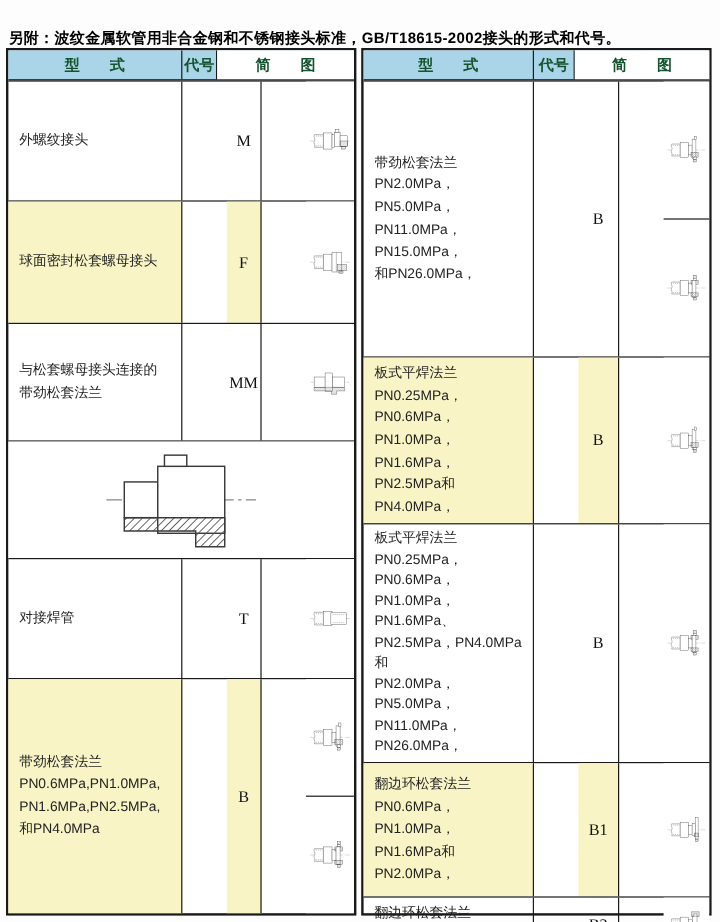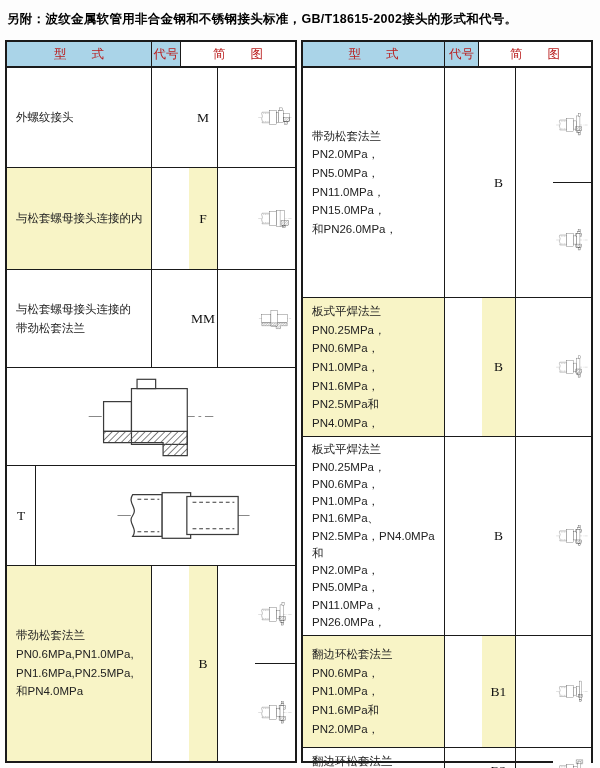--- a/index.html
+++ b/index.html
@@ -5,21 +5,21 @@
   :root{
     --border:#1a1a1a;
     --header-bg:#aad4e8;
     --hl-bg:#f8f4c6;
     --ink:#222;
   }
   *{box-sizing:border-box;margin:0;padding:0;}
   html,body{width:600px;height:768px;overflow:hidden;background:#fdfdfd;
     font-family:"Liberation Sans","DejaVu Sans",sans-serif;}
   .page-title{
-    position:absolute;left:7px;top:11px;width:588px;
+    position:absolute;left:7px;top:24px;width:588px;
     font-size:12.5px;font-weight:bold;color:#000;letter-spacing:.3px;
   }
   .ftable{
     position:absolute;top:40px;height:723px;
     border:2px solid var(--border);background:#fff;
     display:flex;flex-direction:column;
   }
   .ftable.left{left:5px;width:292px;}
   .ftable.right{left:301px;width:292px;}
   .trow{display:flex;flex-direction:row;width:100%;}
@@ -34,21 +34,21 @@
     padding:4px 4px 4px 9px;font-size:11.5px;line-height:1.62;color:var(--ink);
     white-space:pre-line;}
   .right .c-type{flex-basis:142px;}
   .c-code{flex:0 0 29px;border-right:1.5px solid var(--border);
     display:flex;align-items:center;justify-content:center;
     font-family:"Liberation Serif","DejaVu Serif",serif;
     font-size:13.5px;color:#111;}
   .right .c-code{flex-basis:34px;}
   .c-dia{flex:1 1 auto;display:flex;flex-direction:column;background:#fff;}
   .thead .cell{justify-content:center;align-items:center;display:flex;
-    font-size:12.5px;font-weight:normal;color:#b91c1c;padding:0;
+    font-size:12.5px;font-weight:bold;color:#14532d;padding:0;
     font-family:"Liberation Sans","DejaVu Sans",sans-serif;white-space:pre;}
   .hl .c-type,.hl .c-code{background:var(--hl-bg);}
   .dia{flex:1 1 0;display:flex;align-items:center;justify-content:center;
     overflow:hidden;padding:2px;}
   .dia + .dia{border-top:1.5px solid var(--border);}
   .dia svg{width:100%;height:100%;display:block;}
 </style>
 </head>
 <body>
 
@@ -82,21 +82,21 @@
             <rect x="94" y="10" width="12" height="10" fill="#fff" stroke="#3b3b3b" stroke-width="1.3"></rect>
             <rect x="110" y="32" width="26" height="36" fill="#fff" stroke="#3b3b3b" stroke-width="1.3"></rect>
             <rect x="110" y="50" width="26" height="18" fill="url(#h1)" stroke="#3b3b3b" stroke-width="1.3"></rect>
             <rect x="116" y="68" width="12" height="10" fill="url(#h1)" stroke="#3b3b3b" stroke-width="1.3"></rect>
           </svg>
         </div>
     </div>
   </div>
 
   <div class="trow hl" style="flex:0 0 102px">
-    <div class="cell c-type">与松套螺母接头连接的内</div>
+    <div class="cell c-type">球面密封松套螺母接头</div>
     <div class="cell c-code">F</div>
     <div class="cell c-dia">
       <div class="dia">
           <svg viewBox="0 0 150 100" preserveAspectRatio="xMidYMid meet">
             <defs>
               <pattern id="h2" width="5" height="5" patternUnits="userSpaceOnUse" patternTransform="rotate(45)">
                 <line x1="0" y1="0" x2="0" y2="5" stroke="#555" stroke-width="1.6"></line>
               </pattern>
             </defs>
             <line x1="5" y1="50" x2="146" y2="50" stroke="#888" stroke-width="1.1" stroke-dasharray="14 4 3 4"></line>
@@ -148,20 +148,21 @@
             <rect x="24" y="34" width="30" height="32" fill="#fff" stroke="#3b3b3b" stroke-width="1.3"></rect>
             <rect x="54" y="20" width="60" height="60" fill="#fff" stroke="#3b3b3b" stroke-width="1.3"></rect>
             <rect x="60" y="10" width="20" height="10" fill="#fff" stroke="#3b3b3b" stroke-width="1.3"></rect>
             <path d="M24 66 L114 66 L114 92 L88 92 L88 78 L24 78 Z" fill="url(#h4)" stroke="#3b3b3b" stroke-width="1.3"></path>
           </svg>
         </div>
     </div>
   </div>
 
   <div class="trow" style="flex:0 0 100px">
+    <div class="cell c-type">对接焊管</div>
     <div class="cell c-code">T</div>
     <div class="cell c-dia">
       <div class="dia">
           <svg viewBox="0 0 150 100" preserveAspectRatio="xMidYMid meet">
             <defs>
               <pattern id="h5" width="5" height="5" patternUnits="userSpaceOnUse" patternTransform="rotate(45)">
                 <line x1="0" y1="0" x2="0" y2="5" stroke="#555" stroke-width="1.6"></line>
               </pattern>
             </defs>
             <line x1="5" y1="50" x2="146" y2="50" stroke="#888" stroke-width="1.1" stroke-dasharray="14 4 3 4"></line>

